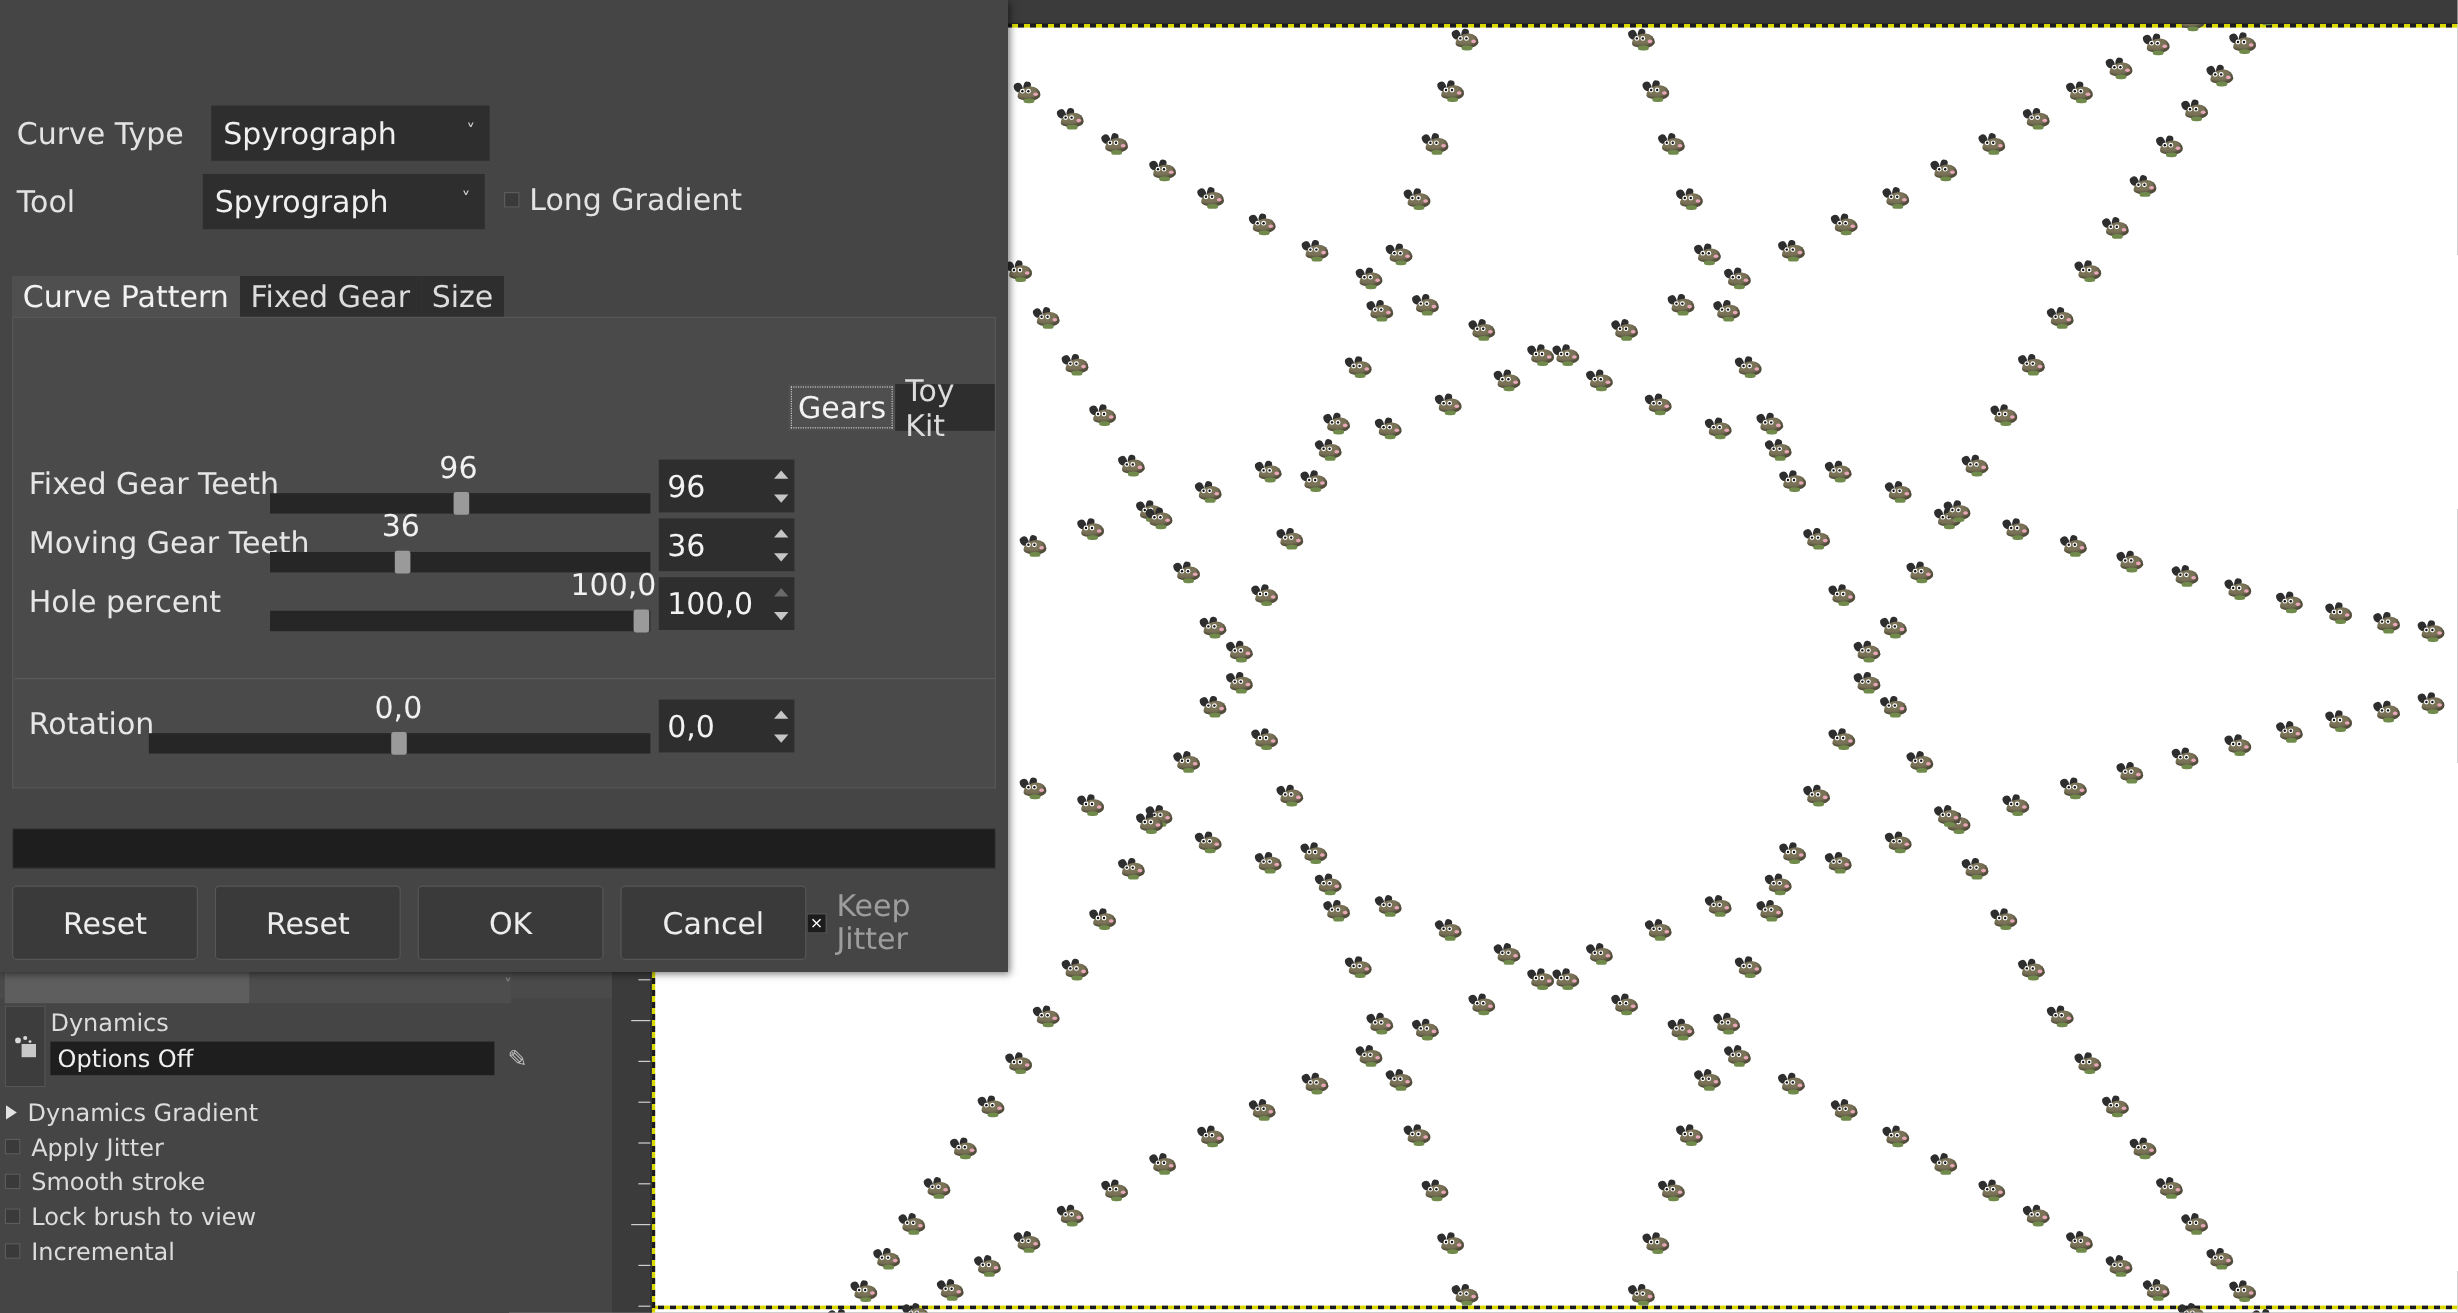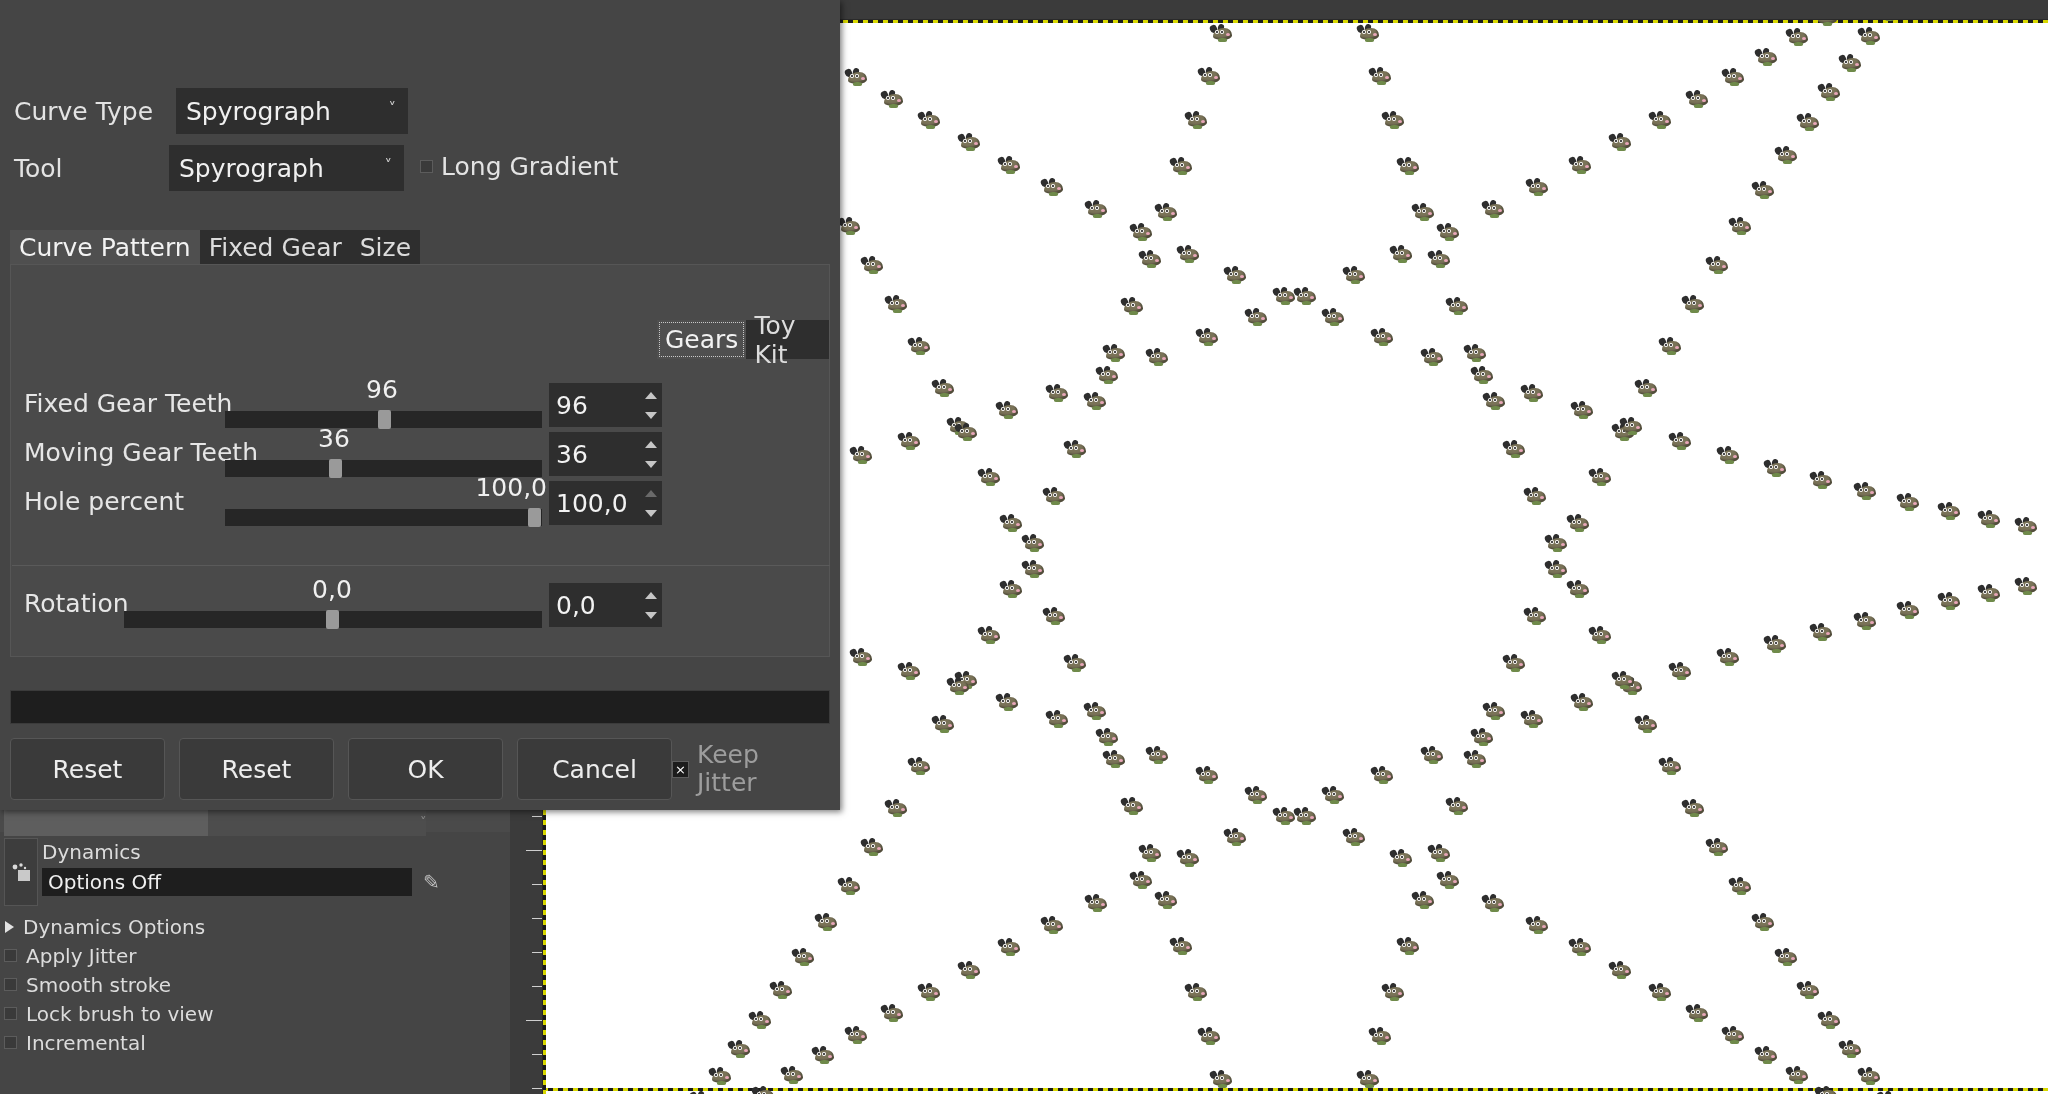--- a/index.html
+++ b/index.html
@@ -2353,21 +2353,21 @@
         <circle cx="12" cy="5" r="1.7" fill="#dadada"></circle>
         <circle cx="16" cy="8" r="1.2" fill="#dadada"></circle>
       </svg>
     </div>
     <div id="dynamics-label">Dynamics</div>
     <div id="dynamics-field">Options Off</div>
     <div id="dynamics-edit">✎</div>
 
     <div class="opt-row" style="top:122px">
       <span class="expander-tri"></span>
-      <span>Dynamics Options</span>
+      <span>Dynamics Gradient</span>
     </div>
 
     <div class="opt-row" style="top:151px">
       <span class="chk-sq"></span>
       <span>Apply Jitter</span>
     </div>
     <div class="opt-row" style="top:180px">
       <span class="chk-sq"></span>
       <span>Smooth stroke</span>
     </div>

